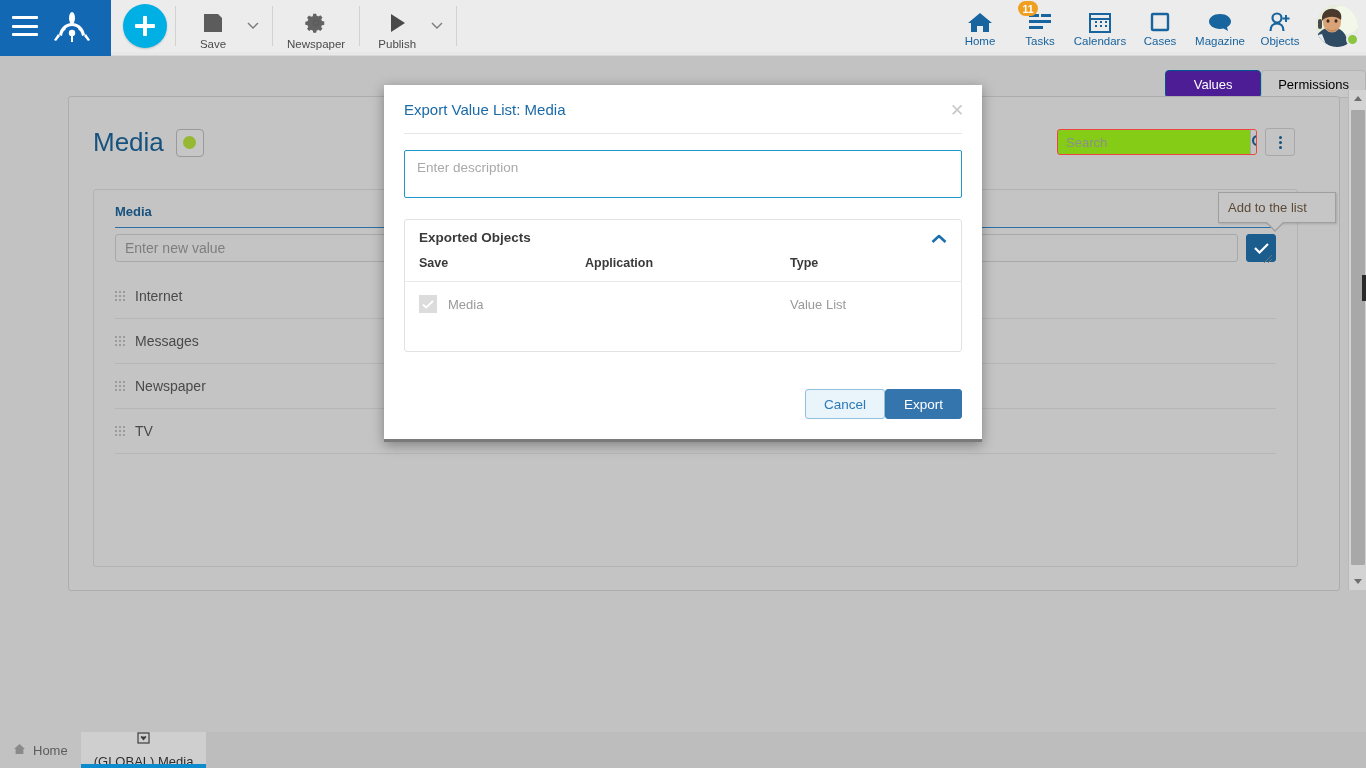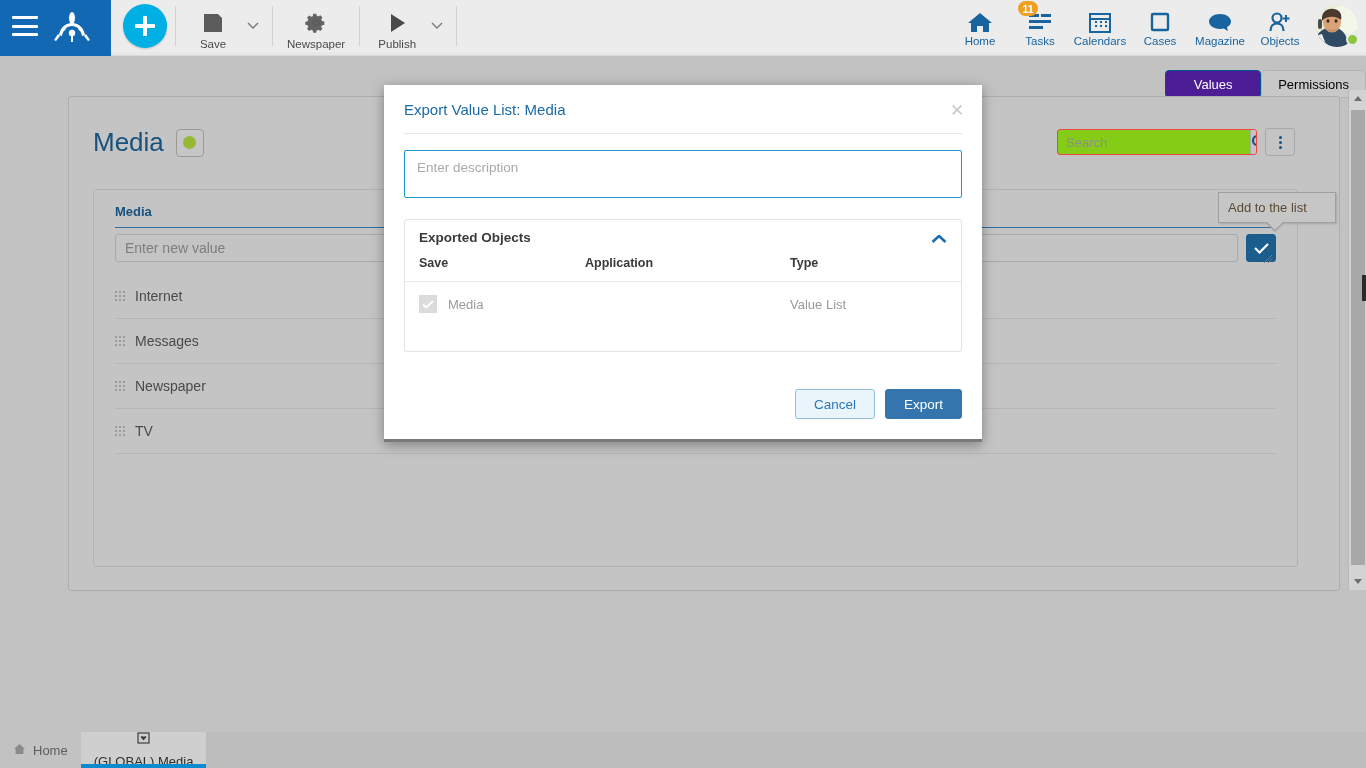--- a/index.html
+++ b/index.html
@@ -332,21 +332,21 @@
   .cellflex { display: flex; align-items: center; gap: 11px; }
   .cb-disabled {
     width: 18px; height: 18px; background: #dcdcdc;
     display: flex; align-items: center; justify-content: center;
     flex-shrink: 0;
   }
   .exp-spacer { height: 24px; }
 
   .modal-actions {
     position: absolute; bottom: 20px; right: 20px;
-    display: flex; gap: 10px; align-items: center;
+    display: flex; align-items: center;
   }
   .btn {
     height: 30px; padding: 0 18px; border-radius: 3px;
     font-size: 13.5px; cursor: pointer;
     font-family: "Liberation Sans", sans-serif;
     display: flex; align-items: center; justify-content: center;
   }
   .btn-cancel { background: #eaf4fb; border: 1px solid #8ec0e0; color: #2a7ab8; }
   .btn-export { background: #3575ad; border: 1px solid #3575ad; color: #fff; }
 

